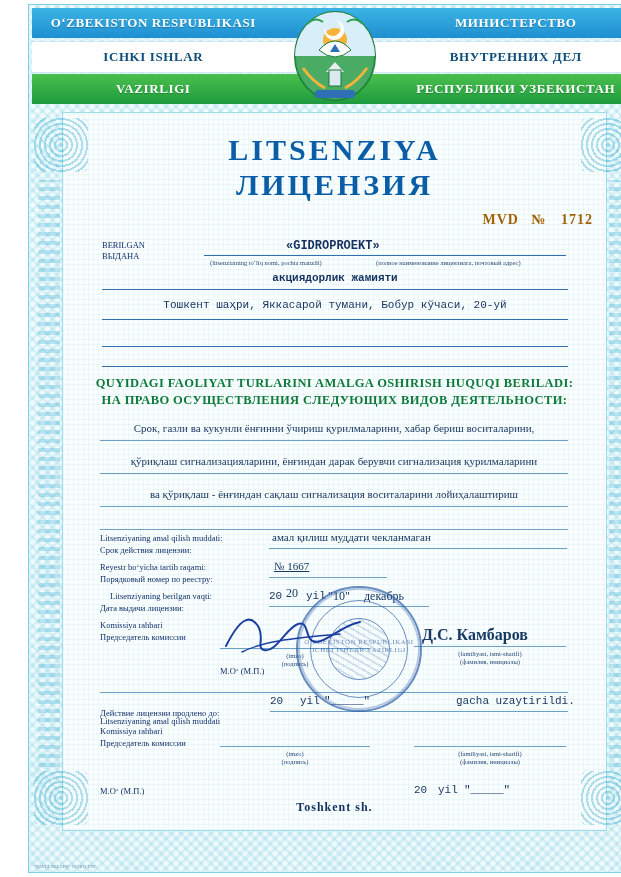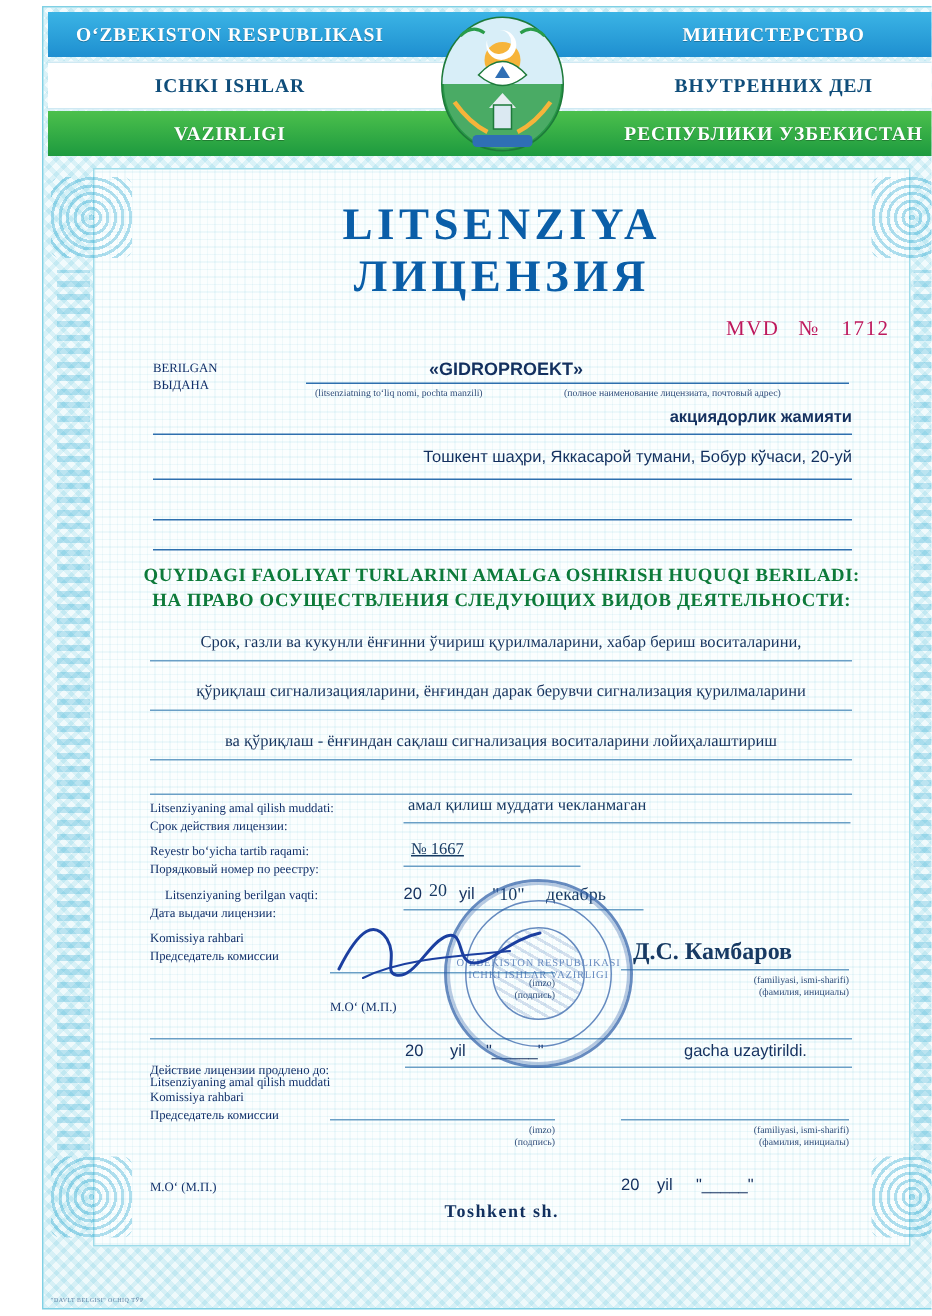--- a/index.html
+++ b/index.html
@@ -111,56 +111,56 @@
     letter-spacing: 3px;
   }
   .title-uz { top: 133px; font-size: 30px; }
   .title-ru { top: 168px; font-size: 30px; }
 
   .mvd-line {
     position: absolute;
     right: 52px;
     top: 212px;
     font-size: 14px;
-    font-weight: normal;
-    color: #be185d;
+    font-weight: bold;
+    color: #a16207;
     letter-spacing: 1px;
   }
   .mvd-line .num { margin-left: 10px; letter-spacing: 1px;}
 
   
   .lbl {
     position: absolute;
     font-size: 8.5px;
     line-height: 11px;
     color: #11306a;
     font-family: "Liberation Serif", serif;
   }
   .lbl.small { font-size: 6.5px; color: #2b4a78; }
   .val {
     position: absolute;
     font-size: 11px;
     color: #13305f;
-    font-family: Liberation Sans, sans-serif;
+    font-family: Liberation Mono, monospace;
   }
   .rule {
     position: absolute;
     height: 0;
     border-bottom: 1px solid #2e6fae;
   }
   .rule.thin { border-bottom: 1px solid #6a9fc6; }
 
   .handwrite {
     position: absolute;
     font-family: "Liberation Serif", serif;
     font-size: 12px;
     color: #173a63;
   }
   .bold { font-weight: bold; }
-  .center { text-align: right; }
+  .center { text-align: center; }
 
   .act-title {
     position: absolute;
     width: 100%;
     text-align: center;
     font-weight: bold;
     font-size: 12.5px;
     letter-spacing: 0.4px;
   }
   .act-uz { color: #0d7a3a; top: 376px; }

